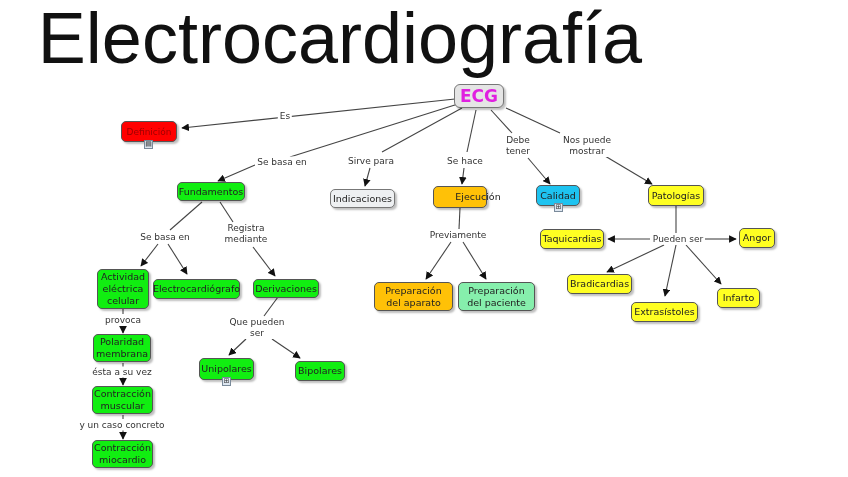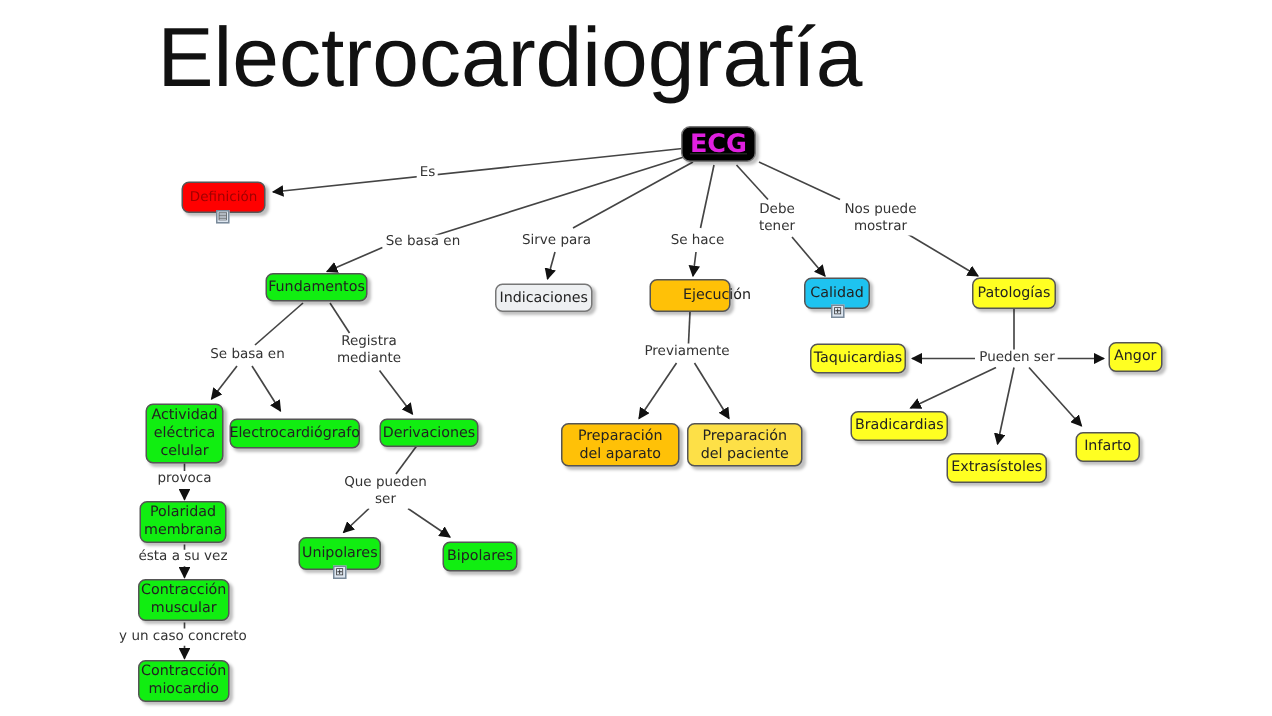--- a/index.html
+++ b/index.html
@@ -1,17 +1,17 @@
 <!DOCTYPE html>
 <html><head>
 <meta charset="utf-8">
 <style>
   html, body { margin:0; padding:0; background:#ffffff; }
   body { width:848px; height:477px; position:relative; overflow:hidden; font-family:"DejaVu Sans", sans-serif; }
-  #title { position:absolute; left:0; width:680px; top:6px; text-align:center; font-family:"Liberation Sans", sans-serif; font-weight:300; font-size:56px; color:#111; letter-spacing:0px; line-height:64px; }
+  #title { position:absolute; left:0; width:680px; top:6px; text-align:center; font-family:"Liberation Sans", sans-serif; font-weight:300; font-size:72px; color:#111; letter-spacing:0px; line-height:64px; }
   svg#links { position:absolute; left:0; top:0; width:848px; height:477px; }
   .node { position:absolute; box-sizing:border-box; border:1.5px solid #555; border-radius:5px; font-size:9.5px; text-align:center; display:flex; align-items:center; justify-content:center; line-height:12px; padding:1px 3px; box-shadow:2px 2px 2px rgba(0,0,0,0.25); color:#222; cursor:pointer; }
   .lbl { position:absolute; font-size:9px; color:#333; text-align:center; line-height:11px; background:#fff; transform:translate(-50%,-50%); white-space:nowrap; padding:0 2px; }
   .res { position:absolute; width:9px; height:9px; border:1px solid #7a8a9a; background:#dde6f0; box-sizing:border-box; font-size:7px; line-height:7px; text-align:center; color:#333; }
 </style>
 </head>
 <body>
 
 <div id="title">Electrocardiografía</div>
 
@@ -81,21 +81,21 @@
 <div class="lbl" style="left:587px;top:146px;width:52px;white-space:normal;">Nos puede mostrar</div>
 <div class="lbl" style="left:165px;top:237px;">Se basa en</div>
 <div class="lbl" style="left:246px;top:234px;width:46px;white-space:normal;">Registra mediante</div>
 <div class="lbl" style="left:123px;top:320px;">provoca</div>
 <div class="lbl" style="left:122px;top:372px;">ésta a su vez</div>
 <div class="lbl" style="left:122px;top:425px;">y un caso concreto</div>
 <div class="lbl" style="left:257px;top:328px;width:56px;white-space:normal;">Que pueden ser</div>
 <div class="lbl" style="left:458px;top:235px;text-align:center;">Previamente</div>
 <div class="lbl" style="left:678px;top:239px;">Pueden ser</div>
 
-<div class="node" style="left:454px;top:84px;width:50px;height:24px;background:#000000;border-color:#777;border-radius:6px;text-decoration:underline;">
+<div class="node" style="left:454px;top:84px;width:50px;height:24px;background:#e5e5e5;border-color:#777;border-radius:6px;">
   <span style="color:#e020e0;font-weight:bold;font-size:17px;font-family:'DejaVu Sans',sans-serif;">ECG</span>
 </div>
 
 <div class="node" style="left:121px;top:121px;width:56px;height:21px;background:#ff0000;color:#a00000;font-size:9px;">
   <span>Definición</span>
 </div>
 <div class="res" style="left:144px;top:140px;">▤</div>
 
 <div class="node" style="left:177px;top:182px;width:68px;height:19px;background:#11ee11;">
   <span>Fundamentos</span>
@@ -148,29 +148,29 @@
 <div class="res" style="left:222px;top:377px;">⊞</div>
 
 <div class="node" style="left:295px;top:361px;width:50px;height:20px;background:#11ee11;">
   <span>Bipolares</span>
 </div>
 
 <div class="node" style="left:374px;top:282px;width:79px;height:29px;background:#ffc107;">
   <span>Preparación del aparato</span>
 </div>
 
-<div class="node" style="left:458px;top:282px;width:77px;height:29px;background:#fde047;">
+<div class="node" style="left:458px;top:282px;width:77px;height:29px;background:#86efac;">
   <span>Preparación del paciente</span>
 </div>
 
 <div class="node" style="left:540px;top:229px;width:64px;height:20px;background:#ffff22;">
   <span>Taquicardias</span>
 </div>
 
-<div class="node" style="left:739px;top:228px;width:36px;height:20px;background:#ffff22;justify-content:flex-end;">
+<div class="node" style="left:739px;top:228px;width:36px;height:20px;background:#ffff22;">
   <span>Angor</span>
 </div>
 
 <div class="node" style="left:567px;top:274px;width:65px;height:20px;background:#ffff22;text-align:right;">
   <span>Bradicardias</span>
 </div>
 
 <div class="node" style="left:631px;top:302px;width:67px;height:20px;background:#ffff22;">
   <span>Extrasístoles</span>
 </div>

